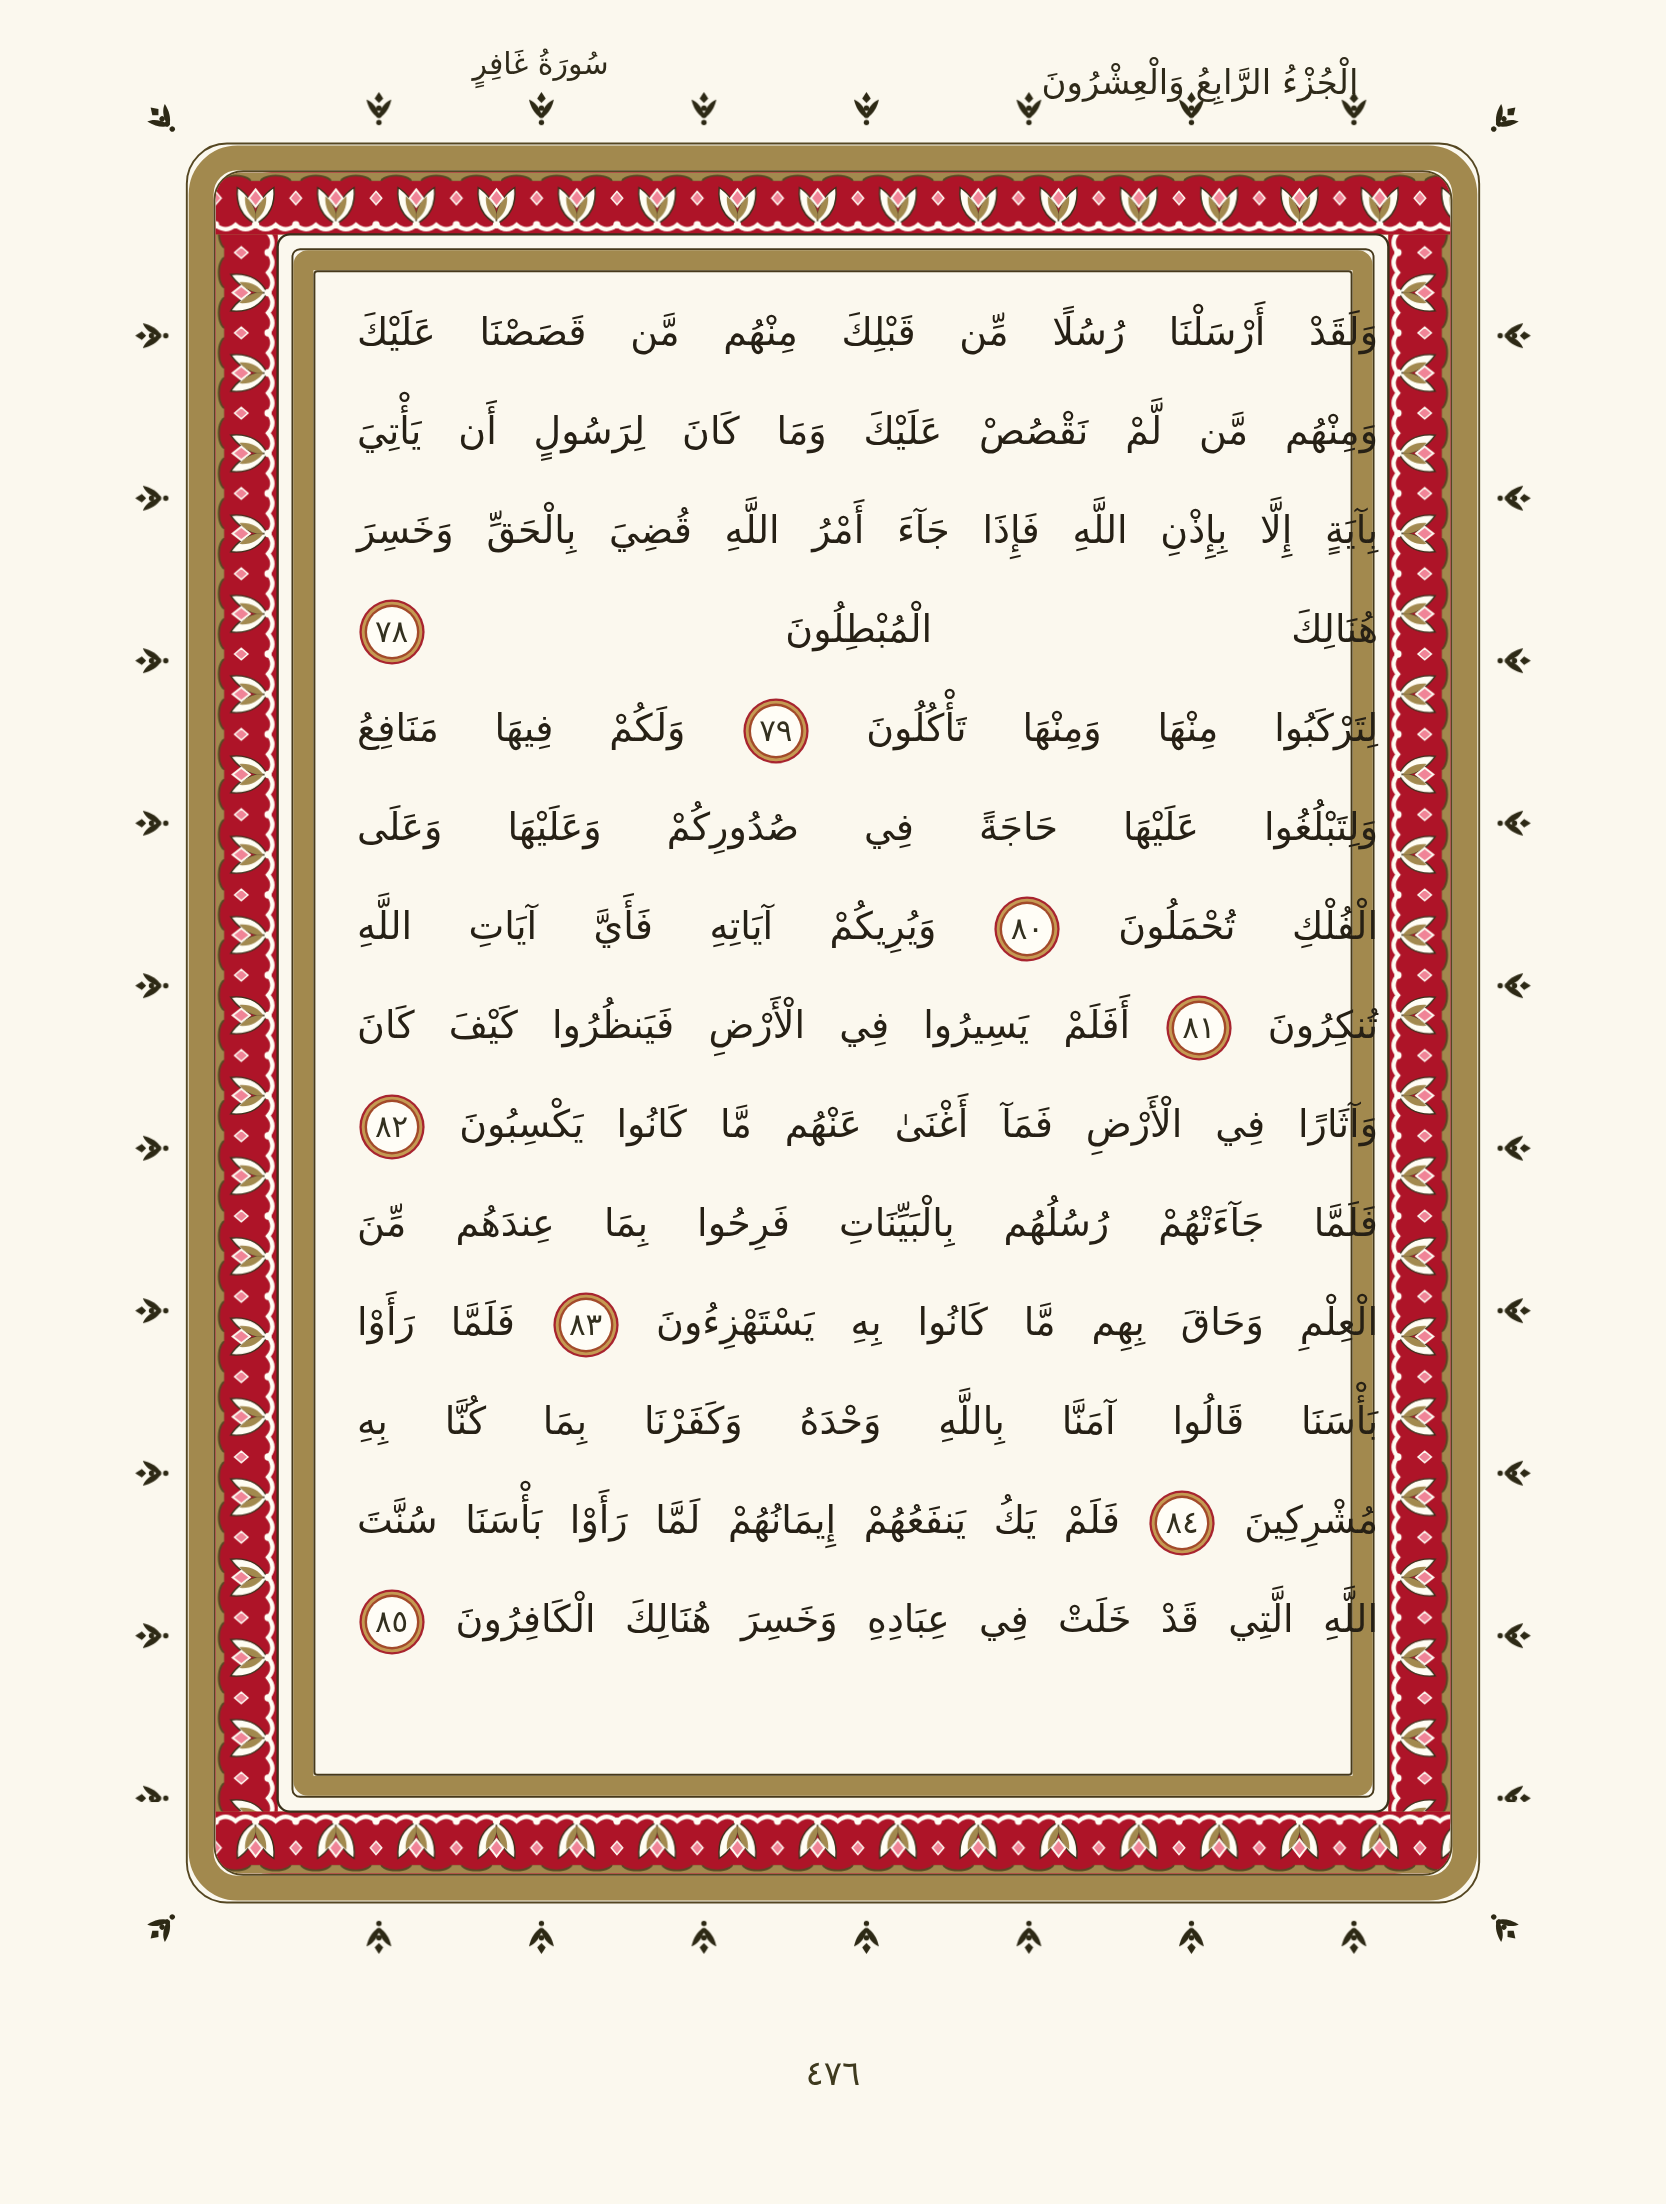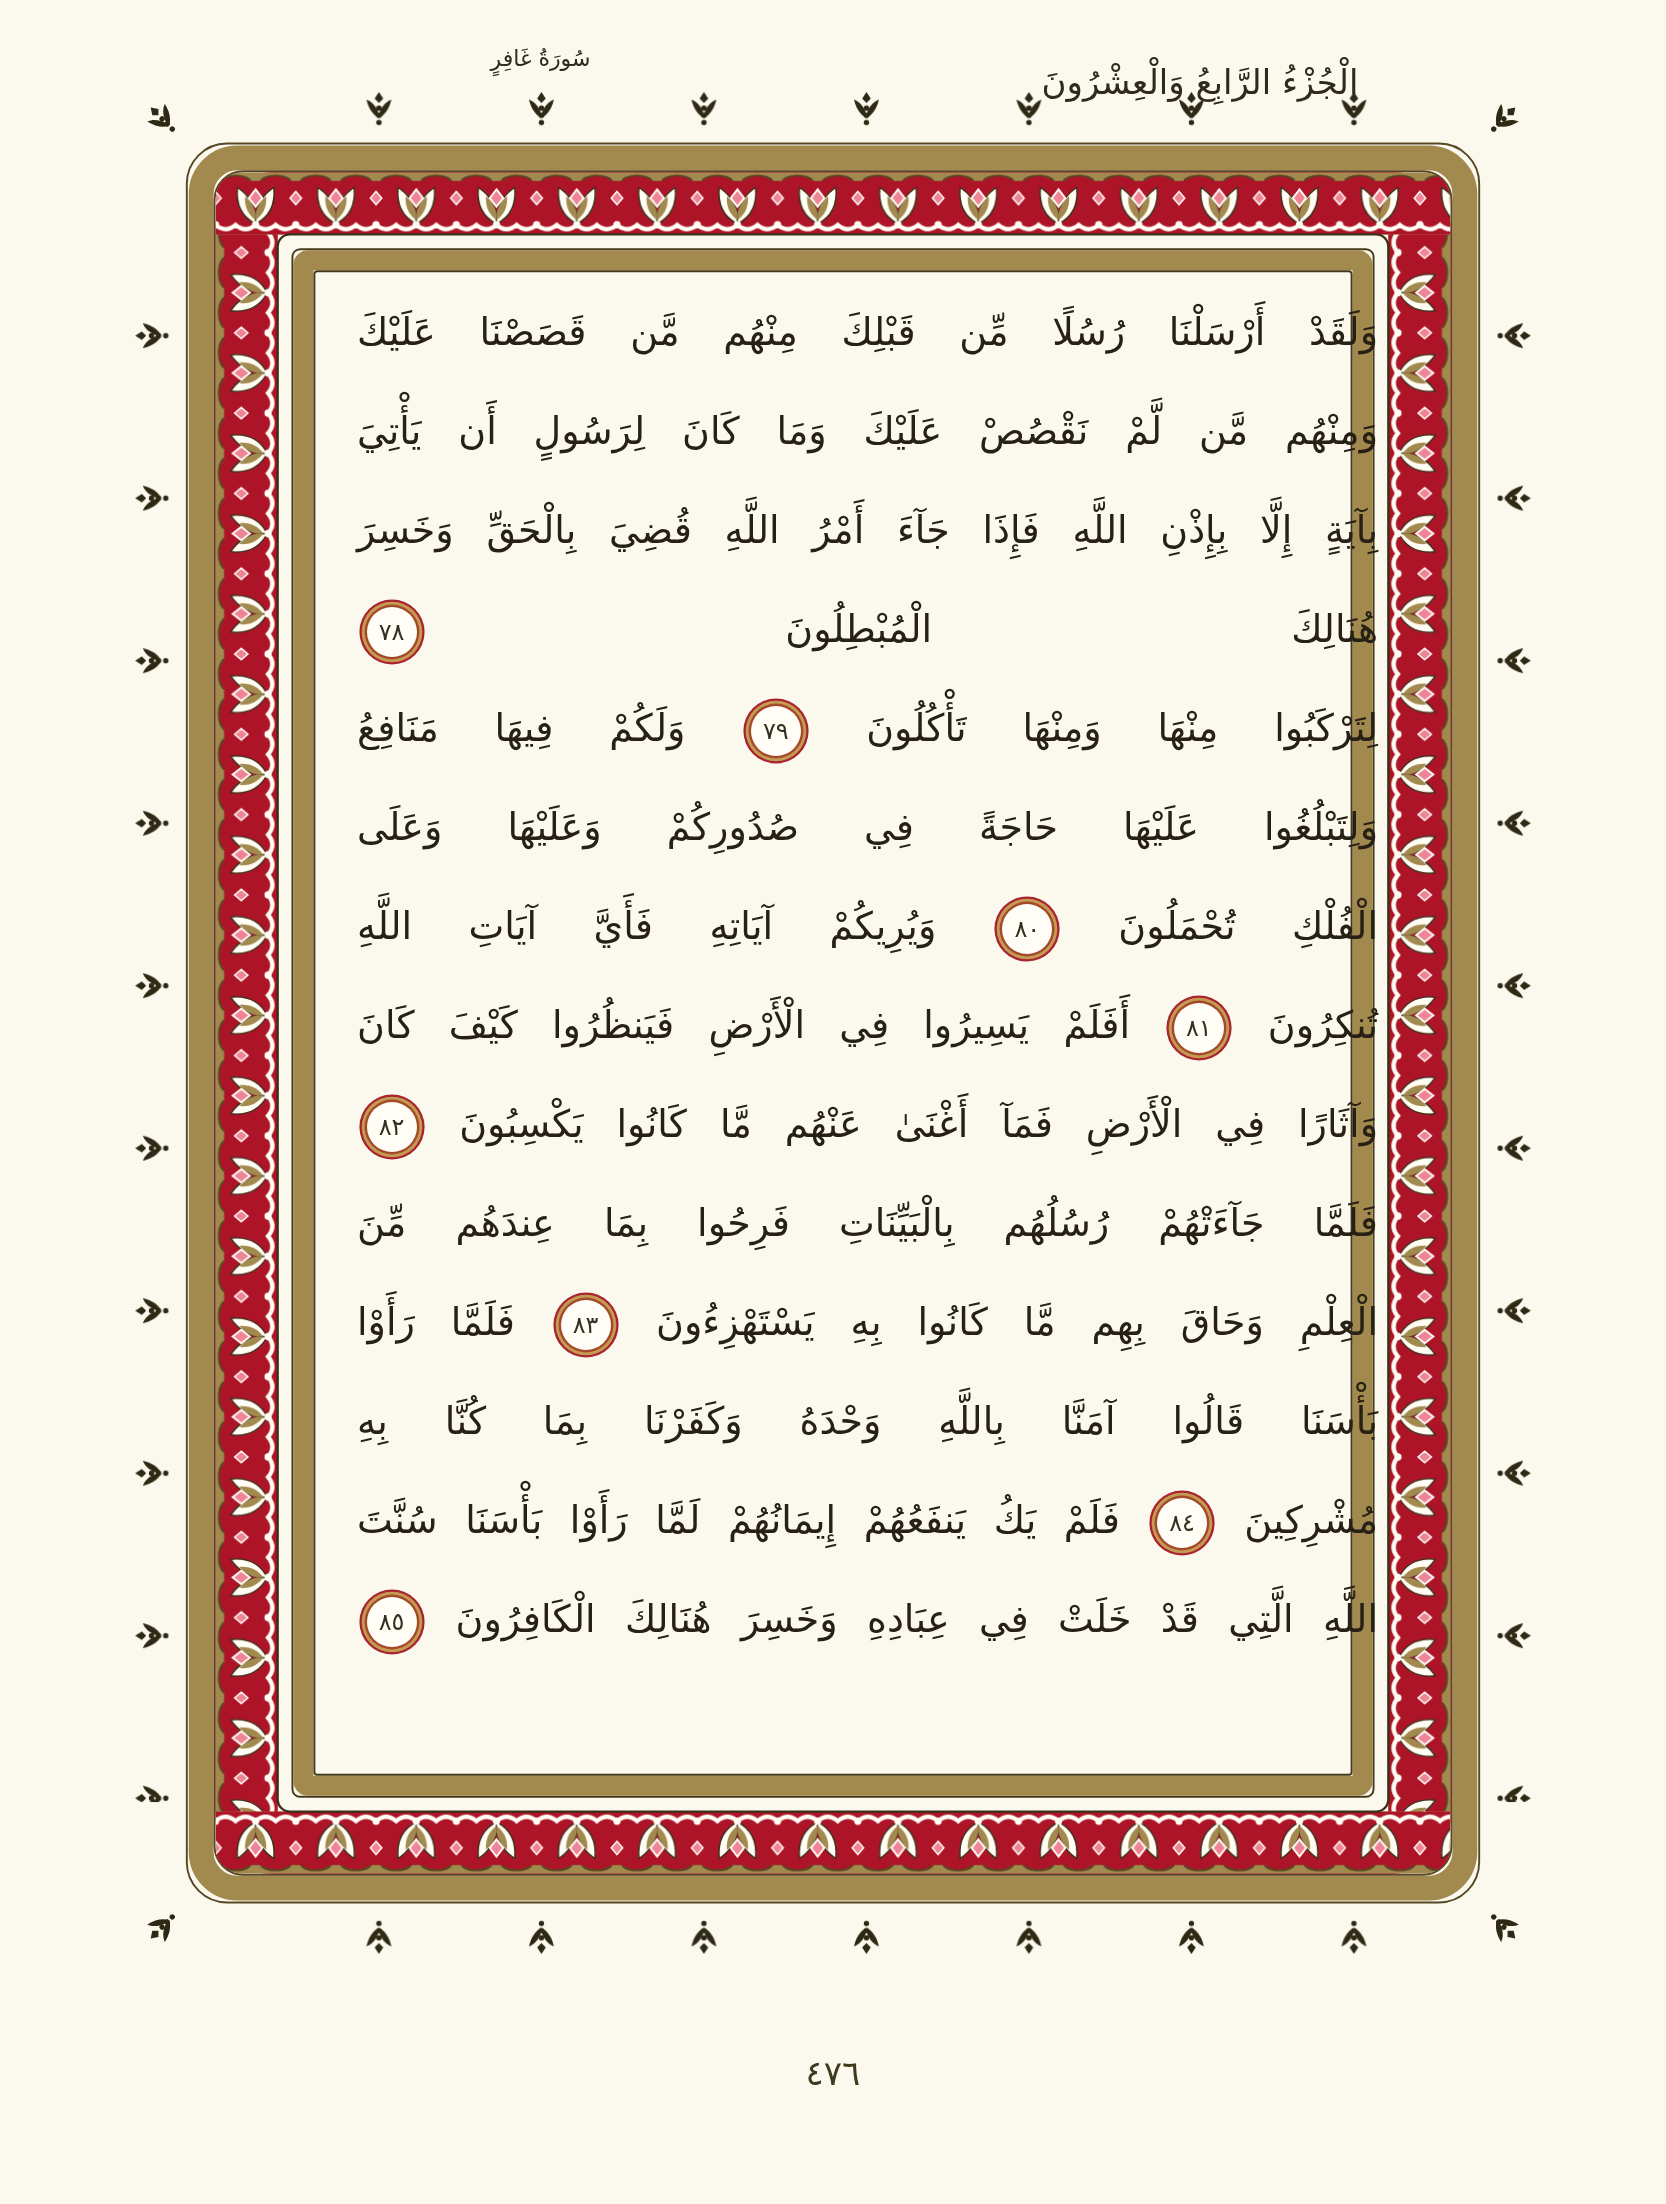--- a/index.html
+++ b/index.html
@@ -3,41 +3,41 @@
 <meta charset="utf-8">
 <style>
   html,body{margin:0;padding:0;}
   body{
     width:1666px;height:2204px;position:relative;overflow:hidden;
     background:#fbf8ee;
     font-family:"DejaVu Sans",sans-serif;
     color:#262015;
   }
   .hdr{position:absolute;text-align:center;color:#2f2a1a;font-size:34px;font-weight:500;letter-spacing:0;}
-  .hdr-left{left:421px;top:46px;width:239px;font-size:22px;}
+  .hdr-left{left:421px;top:46px;width:239px;font-size:30px;}
   .hdr-right{left:985px;top:34px;width:430px;margin-top:28px;}
   .border-svg{position:absolute;left:134px;top:91px;}
   .textblock{
     position:absolute;left:321px;top:283px;width:1021px;height:1491px;
     direction:rtl;
     margin-left:36px;
   }
   .line{
     height:99px;line-height:99px;white-space:nowrap;
     direction:rtl;text-align:justify;text-align-last:justify;
     font-size:38px;color:#262015;
   }
   .vm{
     display:inline-flex;align-items:center;justify-content:center;
     width:50px;height:50px;border-radius:50%;
     background:#fffdf6;vertical-align:middle;
     box-shadow:0 0 0 2.4px #a34a2a,0 0 0 5.3px #c59a52,0 0 0 7.6px #a8242f;
     margin:0 9.6px;
   }
-  .vn{font-size:24px;line-height:1;color:#33301f;font-weight:500;}
+  .vn{font-size:31px;line-height:1;color:#33301f;font-weight:500;}
   .pageno{
     position:absolute;left:0;top:2053px;width:100%;text-align:center;
     font-size:34px;color:#3f3a1e;font-weight:500;
   }
 </style>
 </head>
 <body>
 
 <div class="hdr hdr-left">سُورَةُ غَافِرٍ</div>
 <div class="hdr hdr-right">الْجُزْءُ الرَّابِعُ وَالْعِشْرُونَ</div>

